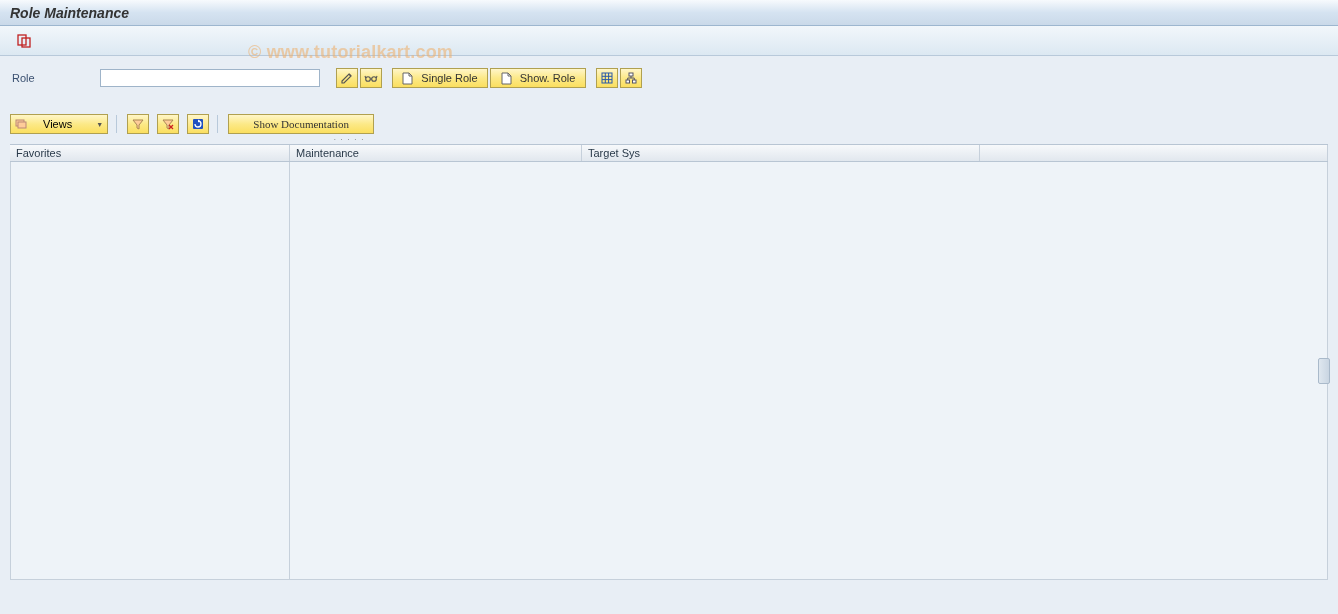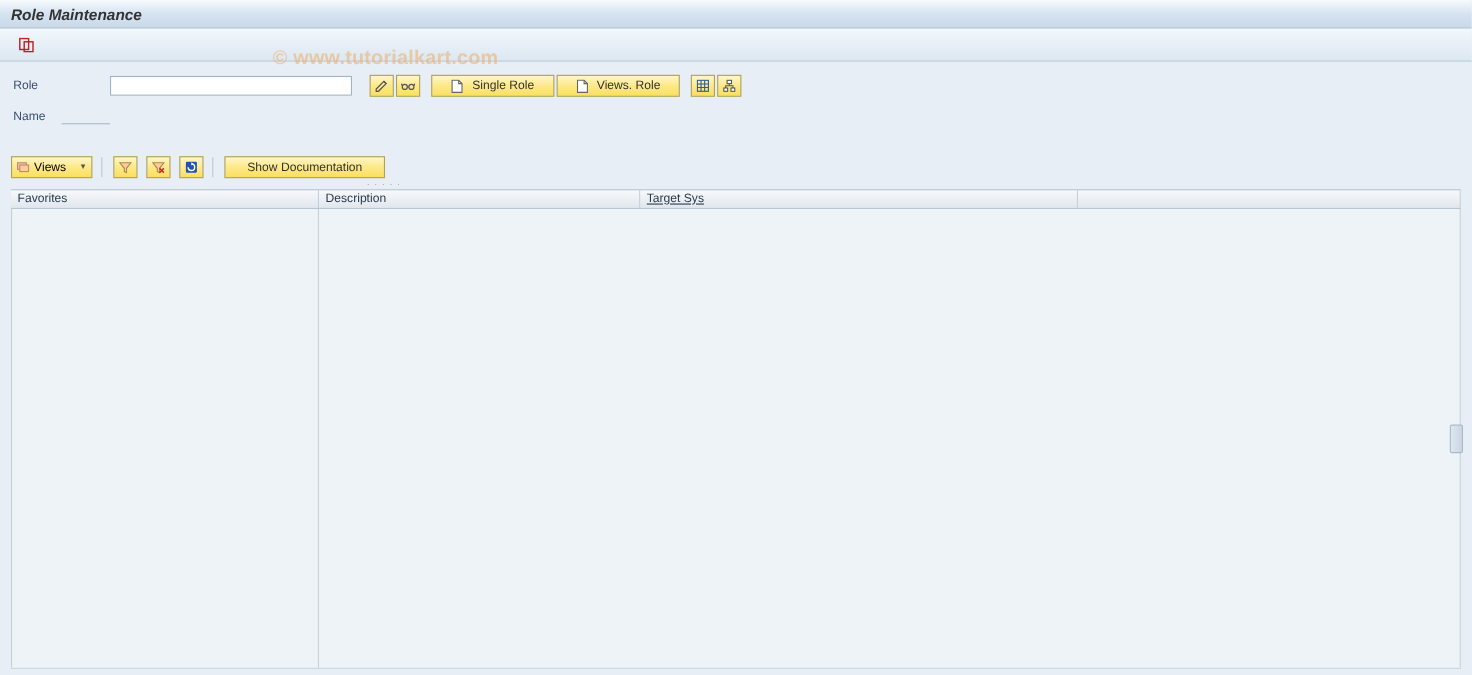--- a/index.html
+++ b/index.html
@@ -74,21 +74,21 @@
       display: inline-flex;
       align-items: center;
       justify-content: center;
       cursor: pointer;
       font-size: 11px;
       color: #333;
       margin-left: 2px;
       padding: 0 2px;
     }
     .btn-yellow.sq { width: 22px; }
-    .btn-yellow.wide { width: 112px; }
+    .btn-yellow.wide { width: 96px; }
     .btn-yellow .lead-icon { margin-right: 8px; display:inline-flex; }
     .btn-group { display: inline-flex; margin-left: 14px; align-items: center; }
     .name-underline {
       display: inline-block;
       width: 44px;
       border-bottom: 1px solid #a6b8cb;
       margin-left: 0px;
       height: 14px;
     }
     .second-toolbar {
@@ -99,46 +99,46 @@
     }
     .views-btn {
       background: linear-gradient(to bottom, #fff6c8 0%, #fce988 50%, #fbdf5f 100%);
       border: 1px solid #b0a050;
       height: 20px;
       display: inline-flex;
       align-items: center;
       cursor: pointer;
       font-size: 11px;
       padding: 0 4px 0 4px;
-      gap: 4px;
+      gap: 16px;
     }
     .views-btn .caret { font-size: 7px; margin-left: 8px; color:#555;}
     .sep { width: 1px; height: 18px; background: #b8c9da; margin: 0 2px; }
-    .doc-btn { width: 146px; justify-content: center; }
+    .doc-btn { width: 146px; justify-content: center; font-family: Liberation Serif, serif; }
     .splitter-dots { text-align: center; color:#888; font-size:8px; letter-spacing:1px; height:6px; line-height:4px; padding-right:640px;}
     .grid-header {
       display: flex;
       background: linear-gradient(to bottom, #f7f9fb 0%, #e1e7ee 100%);
       border-top: 1px solid #b8c5d3;
       border-bottom: 1px solid #b8c5d3;
       height: 18px;
       margin: 0 10px;
       text-align: center;
     }
     .grid-header .col {
       border-right: 1px solid #c6d0db;
       padding-left: 6px;
       display: flex;
       align-items: center;
       color: #2a3a4a;
       font-size: 11px;
     }
     .col-fav { width: 280px; }
     .col-desc { width: 292px; }
-    .col-target { width: 398px; text-decoration: underline; }
+    .col-target { width: 398px; }
     .col-rest { flex: 1; }
     .grid-body {
       margin: 0 10px 10px 10px;
       height: 418px;
       display: flex;
       background: #eef3f8;
       border-bottom: 1px solid #c6d0db;
       position: relative;
     }
     .grid-body .pane {
@@ -215,21 +215,21 @@
         </span>
         <span>Single Role</span>
       </button>
       <button class="btn-yellow wide">
         <span class="lead-icon">
           <svg width="11" height="13" viewBox="0 0 11 13">
               <path d="M1 1 H7 L10 4 V12 H1 Z" fill="#fff" stroke="#666" stroke-width="1"></path>
               <path d="M7 1 V4 H10" fill="none" stroke="#666" stroke-width="1"></path>
             </svg>
         </span>
-        <span>Views. Role</span>
+        <span>Show. Role</span>
       </button>
     </span>
     <span class="btn-group" style="margin-left:8px">
       <button class="btn-yellow sq">
         <svg width="12" height="12" viewBox="0 0 12 12">
             <rect x="1" y="1" width="10" height="10" fill="none" stroke="#2a5aa8" stroke-width="1"></rect>
             <line x1="1" y1="4.3" x2="11" y2="4.3" stroke="#2a5aa8"></line>
             <line x1="1" y1="7.6" x2="11" y2="7.6" stroke="#2a5aa8"></line>
             <line x1="4.3" y1="1" x2="4.3" y2="11" stroke="#2a5aa8"></line>
             <line x1="7.6" y1="1" x2="7.6" y2="11" stroke="#2a5aa8"></line>
@@ -238,24 +238,20 @@
       <button class="btn-yellow sq">
         <svg width="12" height="12" viewBox="0 0 12 12">
             <rect x="4" y="1" width="4" height="3" fill="#fff" stroke="#556"></rect>
             <rect x="1" y="8" width="3.5" height="3" fill="#fff" stroke="#556"></rect>
             <rect x="7.5" y="8" width="3.5" height="3" fill="#fff" stroke="#556"></rect>
             <path d="M6 4 V6 M6 6 H2.7 V8 M6 6 H9.3 V8" fill="none" stroke="#556"></path>
           </svg>
       </button>
     </span>
   </div>
-  <div class="form-row">
-    <span class="form-label" style="width:44px">Name</span>
-    <span class="name-underline"></span>
-  </div>
 </div>
 
 <div class="second-toolbar">
   <button class="views-btn">
     <span>
       <svg width="12" height="12" viewBox="0 0 12 12">
           <rect x="1" y="2" width="8" height="6" fill="#fc9" stroke="#b87"></rect>
           <rect x="3" y="4" width="8" height="6" fill="#fc9" stroke="#b87"></rect>
         </svg>
     </span>
@@ -285,21 +281,21 @@
   <span class="sep"></span>
   <button class="btn-yellow doc-btn">
     <span>Show Documentation</span>
   </button>
 </div>
 
 <div class="splitter-dots">· · · · ·</div>
 
 <div class="grid-header">
   <div class="col col-fav">Favorites</div>
-  <div class="col col-desc">Description</div>
+  <div class="col col-desc">Maintenance</div>
   <div class="col col-target">Target Sys</div>
   <div class="col col-rest"></div>
 </div>
 <div class="grid-body">
   <div class="pane fav"></div>
   <div class="pane main"></div>
   <div class="scroll-stub"></div>
 </div>
 
 </body></html>

